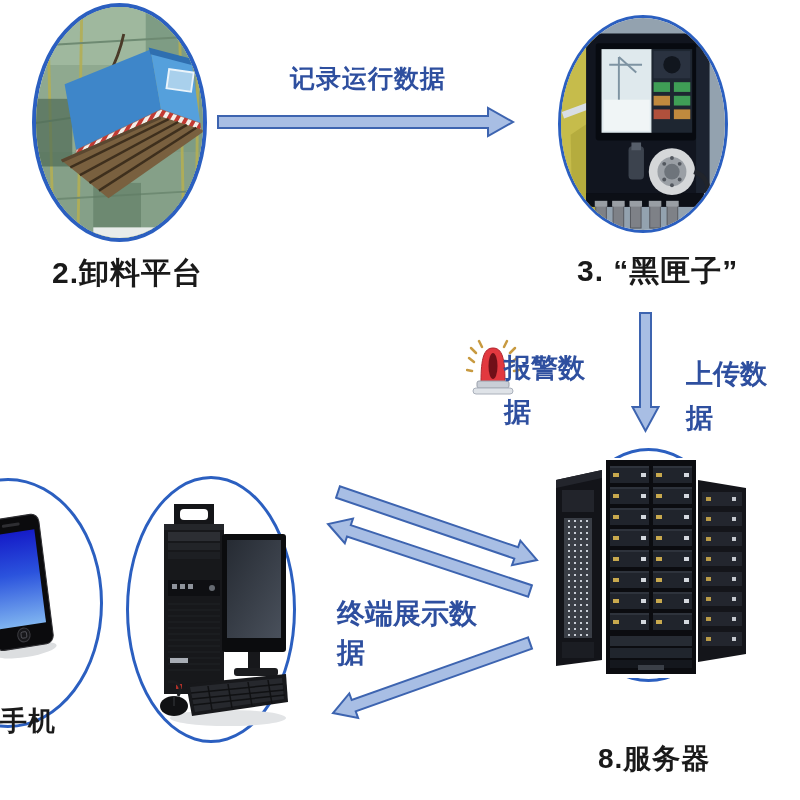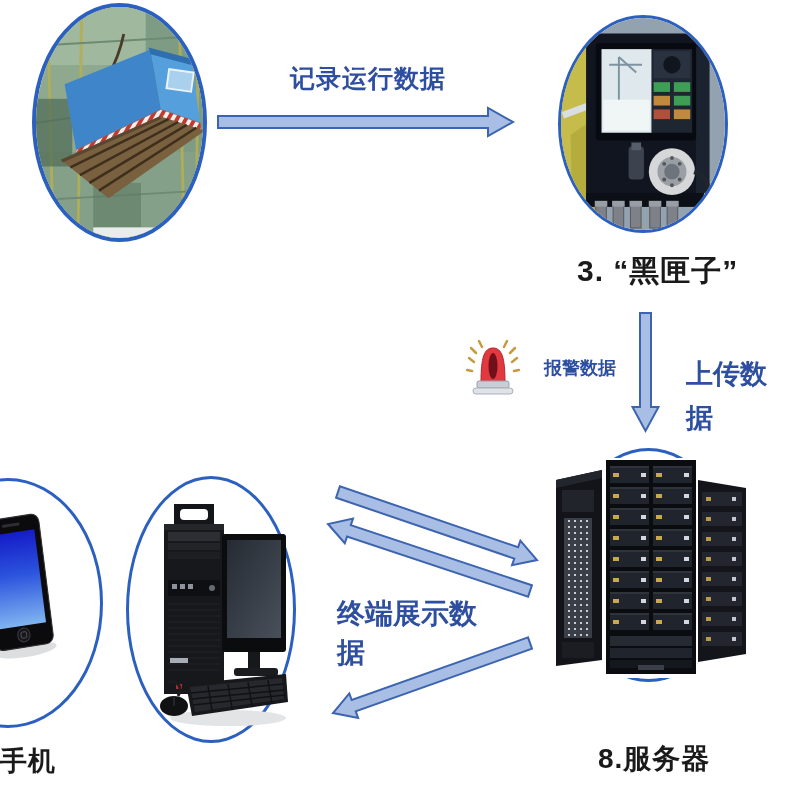--- a/index.html
+++ b/index.html
@@ -20,27 +20,27 @@
   .photo{position:absolute;}
   .photo svg{display:block;width:100%;height:100%;}
   .arrow-layer{position:absolute;left:0;top:0;width:800px;height:800px;}
   .flow-label{position:absolute;color:var(--flow-text);font-weight:bold;
               word-break:break-all;white-space:normal;}
   .node-label{position:absolute;color:var(--node-label);font-weight:bold;
               letter-spacing:1px;white-space:nowrap;}
   .fl-record{left:290px;top:62px;width:170px;font-size:25px;letter-spacing:1px;}
   .fl-threshold{left:368px;top:461px;width:160px;font-size:28px;}
   .fl-display{left:337px;top:594px;width:142px;font-size:28px;line-height:39px;}
-  .fl-alarm{left:544px;top:346px;width:86px;font-size:18px;line-height:44px;}
+  .fl-alarm{left:504px;top:346px;width:86px;font-size:27px;line-height:44px;}
   .fl-upload{left:686px;top:352px;width:86px;font-size:27px;line-height:44px;}
   .nl-platform{left:52px;top:253px;font-size:30px;}
   .nl-blackbox{left:577px;top:251px;font-size:30px;}
   .nl-server{left:598px;top:740px;font-size:28px;}
   .nl-computer{left:168px;top:744px;font-size:28px;}
-  .nl-phone{left:0px;top:743px;font-size:27px;}
+  .nl-phone{left:0px;top:703px;font-size:27px;}
   .alarm-icon{position:absolute;left:466px;top:338px;width:54px;height:60px;}
   .alarm-icon svg{display:block;width:100%;height:100%;}
 </style>
 </head>
 <body>
 
 <div class="canvas">
 
   <svg class="arrow-layer" viewBox="0 0 800 800">
     <g style="fill:var(--arrow-fill);stroke:var(--arrow-stroke);" stroke-width="2" stroke-linejoin="miter">
@@ -290,17 +290,18 @@
       <rect x="11" y="43" width="32" height="7" rx="2" fill="#C9CED6" stroke="#9AA0AB"></rect>
       <rect x="7" y="50" width="40" height="6" rx="3" fill="#DFE3E8" stroke="#AAB0BB"></rect>
     </svg>
   </div>
 
   <div class="flow-label fl-record">记录运行数据</div>
   <div class="flow-label fl-upload">上传数据</div>
   <div class="flow-label fl-alarm">报警数据</div>
   <div class="flow-label fl-display">终端展示数据</div>
 
+  <div class="node-label nl-platform">2.卸料平台</div>
   <div class="node-label nl-blackbox">3. “黑匣子”</div>
   <div class="node-label nl-server">8.服务器</div>
   <div class="node-label nl-phone">手机</div>
 
 </div>
 
 </body></html>

